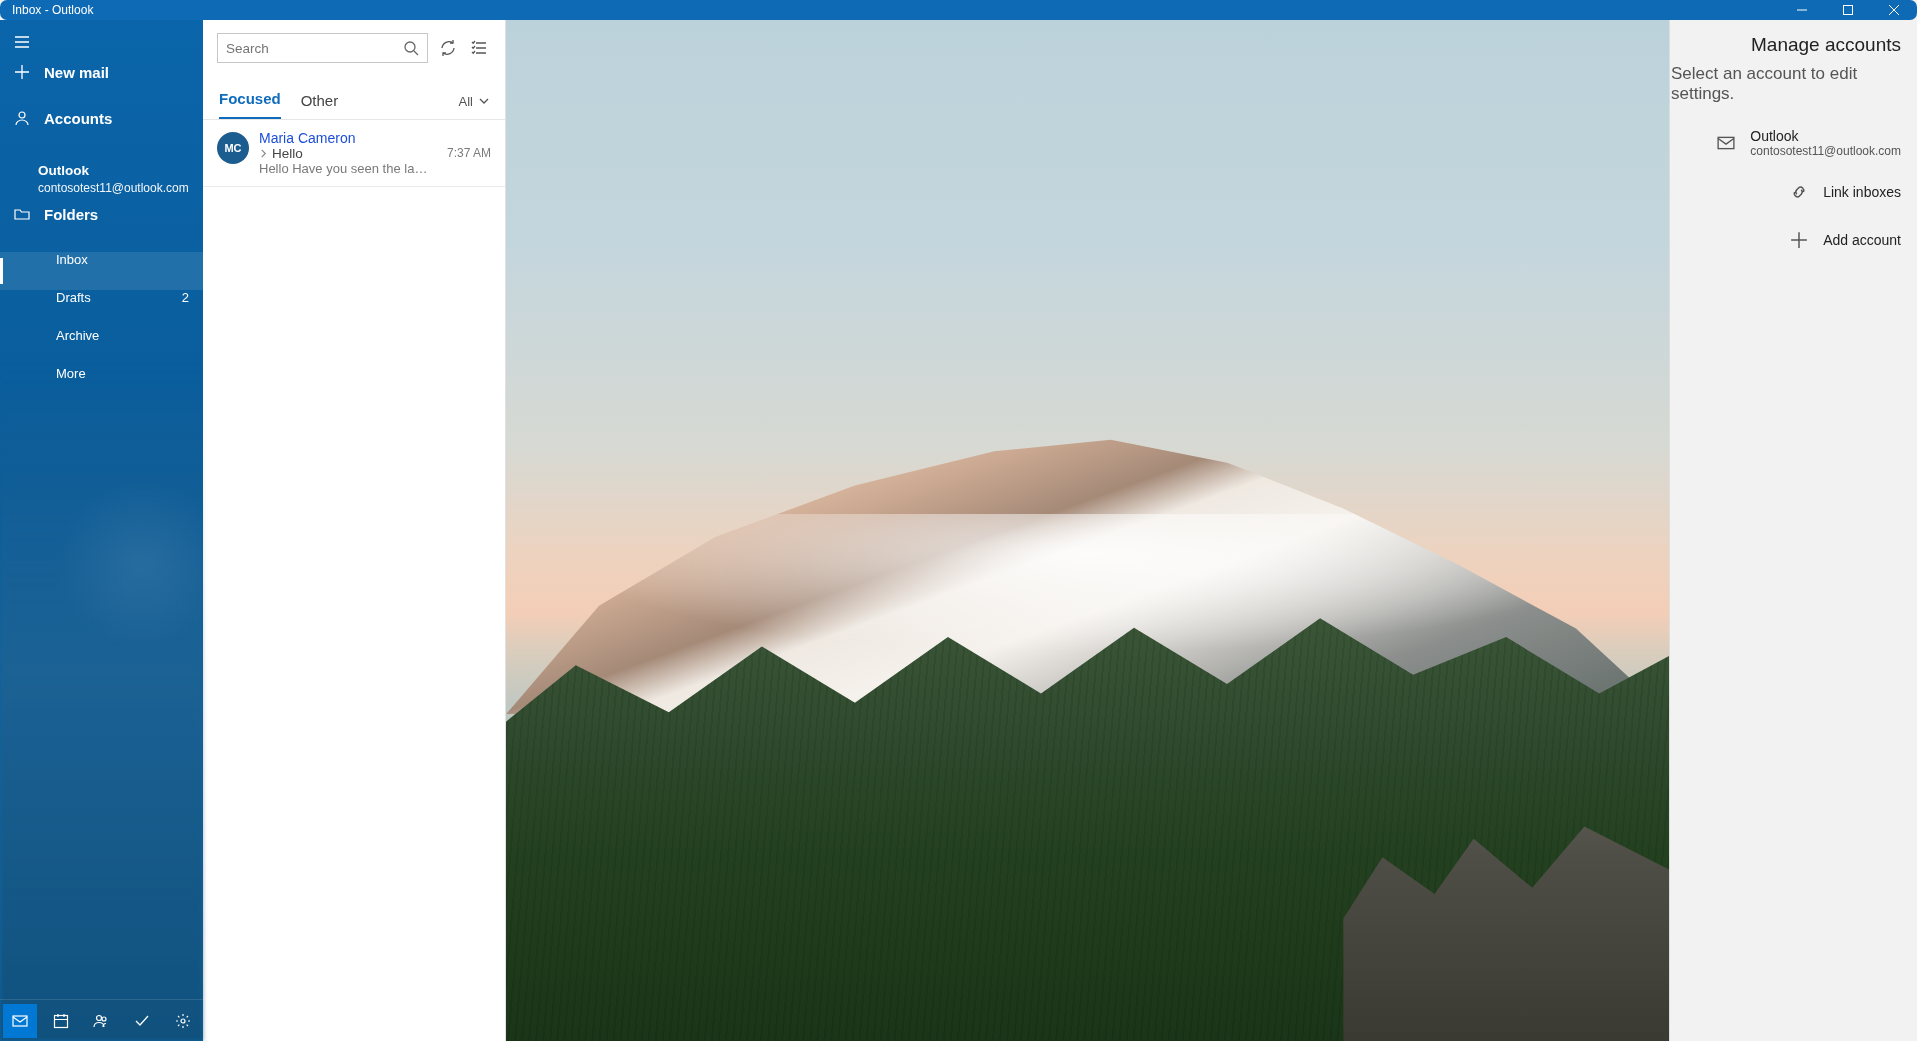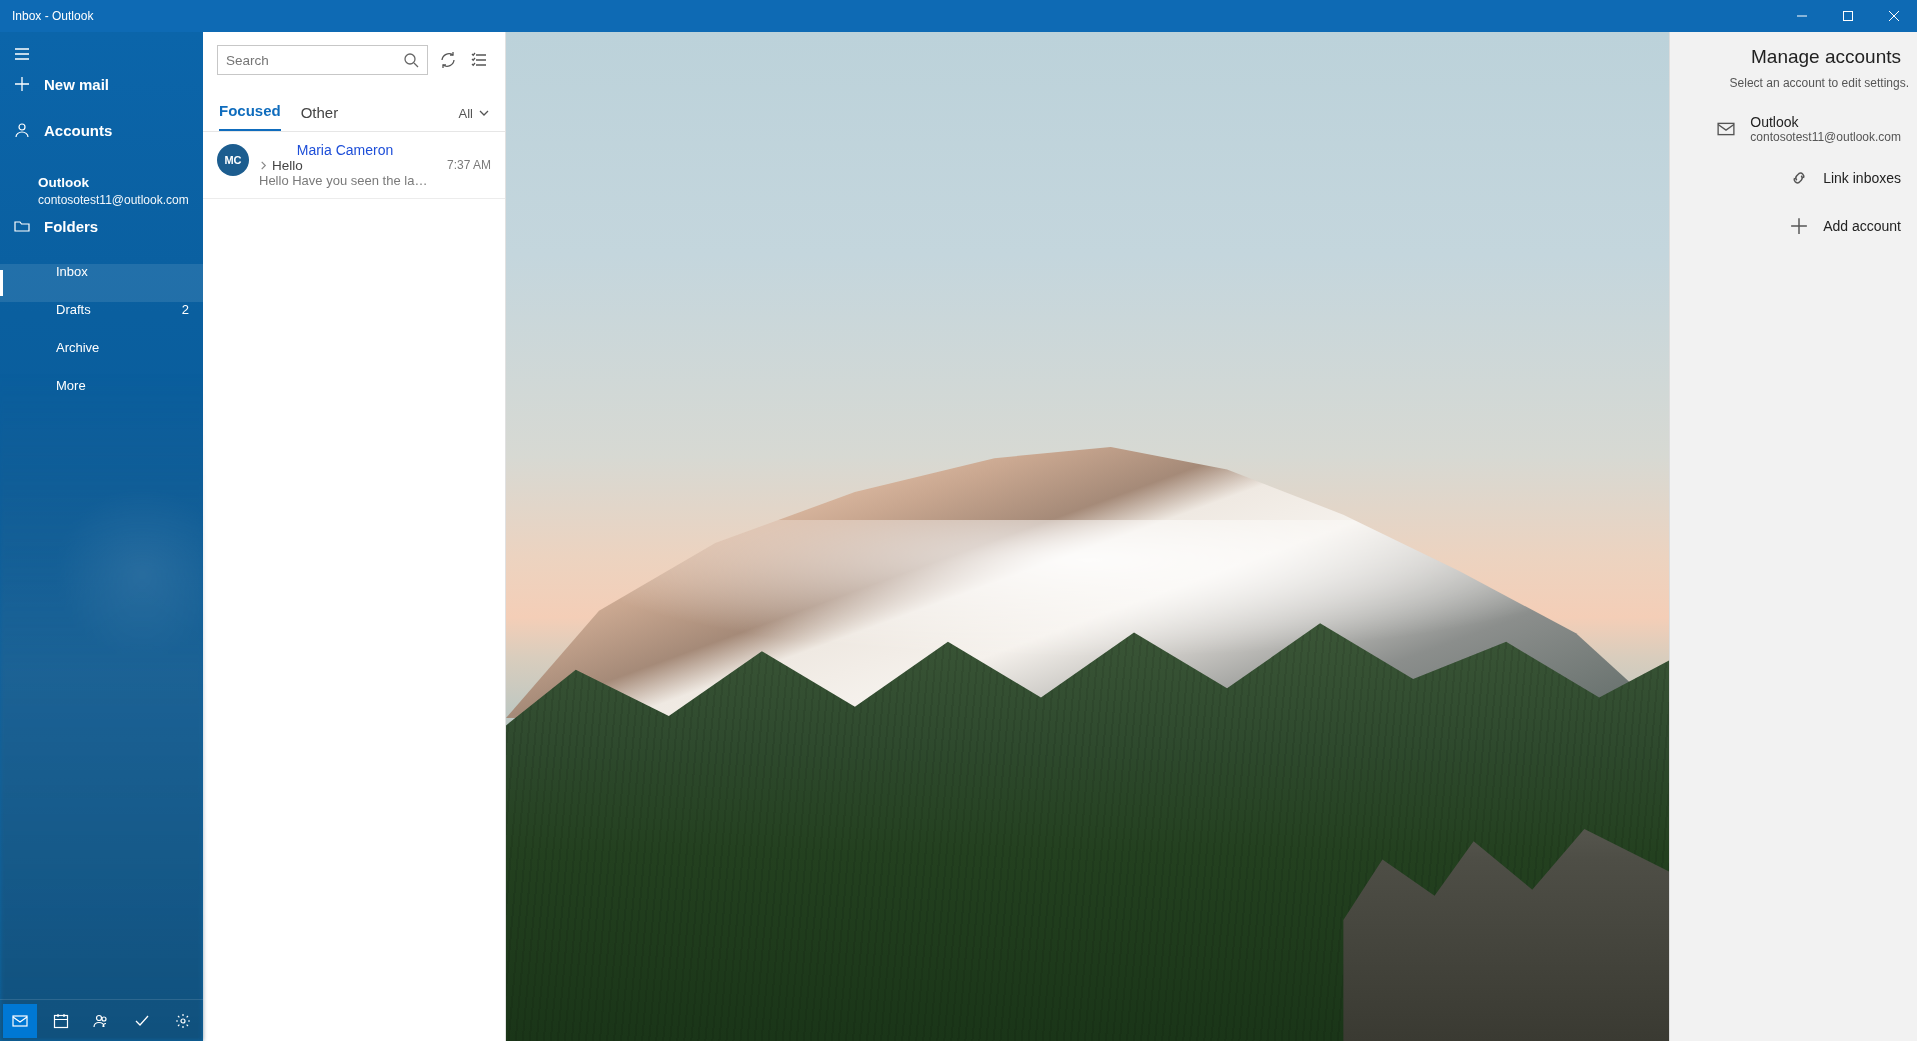--- a/index.html
+++ b/index.html
@@ -1,19 +1,19 @@
 <!DOCTYPE html>
 <html><head>
 <meta charset="utf-8">
 <style>
 * { margin:0; padding:0; box-sizing:border-box; font-family:"Segoe UI","Segoe UI Variable",Tahoma,sans-serif; }
 html,body { width:100%; height:100%; overflow:hidden; }
 body { display:flex; flex-direction:column; background:#f3f3f3; color:#1a1a1a;}
 
-.titlebar { height:32px; background:#0e6ab4; color:#fff; display:flex; align-items:center; font-size:12px; }
+.titlebar { height:20px; background:#0e6ab4; color:#fff; display:flex; align-items:center; font-size:12px;border-radius:7px; }
 .titlebar .title { padding-left:12px; flex:1; }
 .titlebar .winctrl { width:46px; height:24px; display:flex; align-items:center; justify-content:center; }
 
 .main { flex:1; display:flex; min-height:0; }
 
 .sidebar { width:203px; background:linear-gradient(180deg,#0b65aa 0%,#0a5f9f 28%,#0a5d9b 45%,#0c6aa8 100%); color:#fff; display:flex; flex-direction:column; position:relative; }
 .sidebar .blurbg { position:absolute; left:0; right:0; top:340px; bottom:0;
   background:
    radial-gradient(120px 120px at 70% 30%, rgba(255,255,255,.08), transparent 70%),
    linear-gradient(180deg, rgba(255,255,255,0) 0%, rgba(60,100,130,.35) 45%, rgba(20,60,90,.55) 100%);
@@ -37,21 +37,21 @@
 .msgcol { width:303px; background:#fff; display:flex; flex-direction:column; border-right:1px solid #e1e1e1; }
 .msg-top { height:56px; display:flex; align-items:center; gap:8px; padding:0 14px; }
 .searchwrap { flex:1; height:30px; border:1px solid #c7c7c7; display:flex; align-items:center; padding:0 8px; background:#fff;}
 .searchwrap input { flex:1; border:none; outline:none; font-size:13.5px; background:transparent;}
 .msg-top .tbtn { width:28px; height:28px; display:flex; align-items:center; justify-content:center; color:#555;}
 .tabsrow { height:44px; display:flex; align-items:flex-end; padding:0 16px; border-bottom:1px solid #e6e6e6; gap:20px;}
 .tabsrow .tab { font-size:15px; color:#444; padding-bottom:10px; cursor:default; }
 .tabsrow .tab.sel { color:#0f6cbd; font-weight:600; border-bottom:2px solid #0f6cbd; }
 .tabsrow .spacer { flex:1; }
 .tabsrow .filter { font-size:13px; color:#555; display:flex; align-items:center; gap:6px; padding-bottom:10px; cursor:default;}
-.msgitem { display:flex; gap:10px; padding:10px 14px; border-bottom:1px solid #ececec; cursor:default;text-align:center;}
+.msgitem { display:flex; gap:10px; padding:10px 14px; border-bottom:1px solid #ececec; cursor:default;}
 .avatar { width:32px; height:32px; border-radius:50%; background:#1c5d8f; color:#fff; font-size:11px; font-weight:600; display:flex; align-items:center; justify-content:center; margin-top:2px;}
 .msgmeta { flex:1; min-width:0; }
 .msgmeta .from { font-size:14px; color:#1d4ed8; }
 .msgmeta .subjline { display:flex; align-items:center; gap:4px; font-size:13.5px; color:#444;}
 .msgmeta .prev { font-size:13px; color:#7a7a7a; white-space:nowrap; overflow:hidden; text-overflow:ellipsis; }
 .msgtime { font-size:12px; color:#7a7a7a; align-self:center; margin-left:6px;}
 
 .readpane { flex:1; position:relative; overflow:hidden; }
 .readpane .sky { position:absolute; inset:0;
   background:linear-gradient(180deg,#bcd2da 0%,#c4d6dd 22%,#d7d9d3 42%,#ecd3c0 52%,#f4ceb7 58%,#d9cdbd 62%,#bcc7c2 68%,#9fb4b0 74%,#7f9a97 80%,#5f7c72 86%,#3e5a44 92%,#2a4030 100%);
@@ -75,21 +75,21 @@
     linear-gradient(180deg,#3f5a3a 0%,#2f4a2e 35%,#23401f 60%,#1a3518 100%);
   clip-path:polygon(0% 32%,6% 20%,14% 30%,22% 16%,30% 28%,38% 14%,46% 26%,54% 12%,62% 24%,70% 10%,78% 22%,86% 14%,94% 26%,100% 18%,100% 100%,0% 100%);
 }
 .cliff { position:absolute; right:0; bottom:0; width:28%; height:30%;
   background:linear-gradient(180deg,#6a6a62 0%,#4e4e46 40%,#3a3a32 100%);
   clip-path:polygon(0% 60%,12% 40%,28% 52%,40% 34%,58% 50%,74% 30%,100% 44%,100% 100%,0% 100%);
 }
 
 .rpanel { width:248px; background:#f2f2f2; border-left:1px solid #ddd; display:flex; flex-direction:column;align-items:flex-end; }
 .rpanel h2 { font-size:19px; font-weight:400; padding:14px 16px 8px; color:#222;}
-.rpanel .hint { font-size:12px; color:#555; padding:0 8px 14px;}
+.rpanel .hint { font-size:17px; color:#555; padding:0 1px 14px;}
 .rpanel .ritem { display:flex; align-items:center; gap:14px; padding:10px 16px; cursor:default; }
 .rpanel .ritem .rtxt .t1{ font-size:14px; color:#222; }
 .rpanel .ritem .rtxt .t2{ font-size:12px; color:#555; }
 .rpanel .ritem.big { padding:14px 16px; }
 .rpanel .ricon { width:20px; height:20px; color:#444; display:flex; align-items:center; justify-content:center;}
 </style>
 </head>
 <body>
 
 <div class="titlebar">

